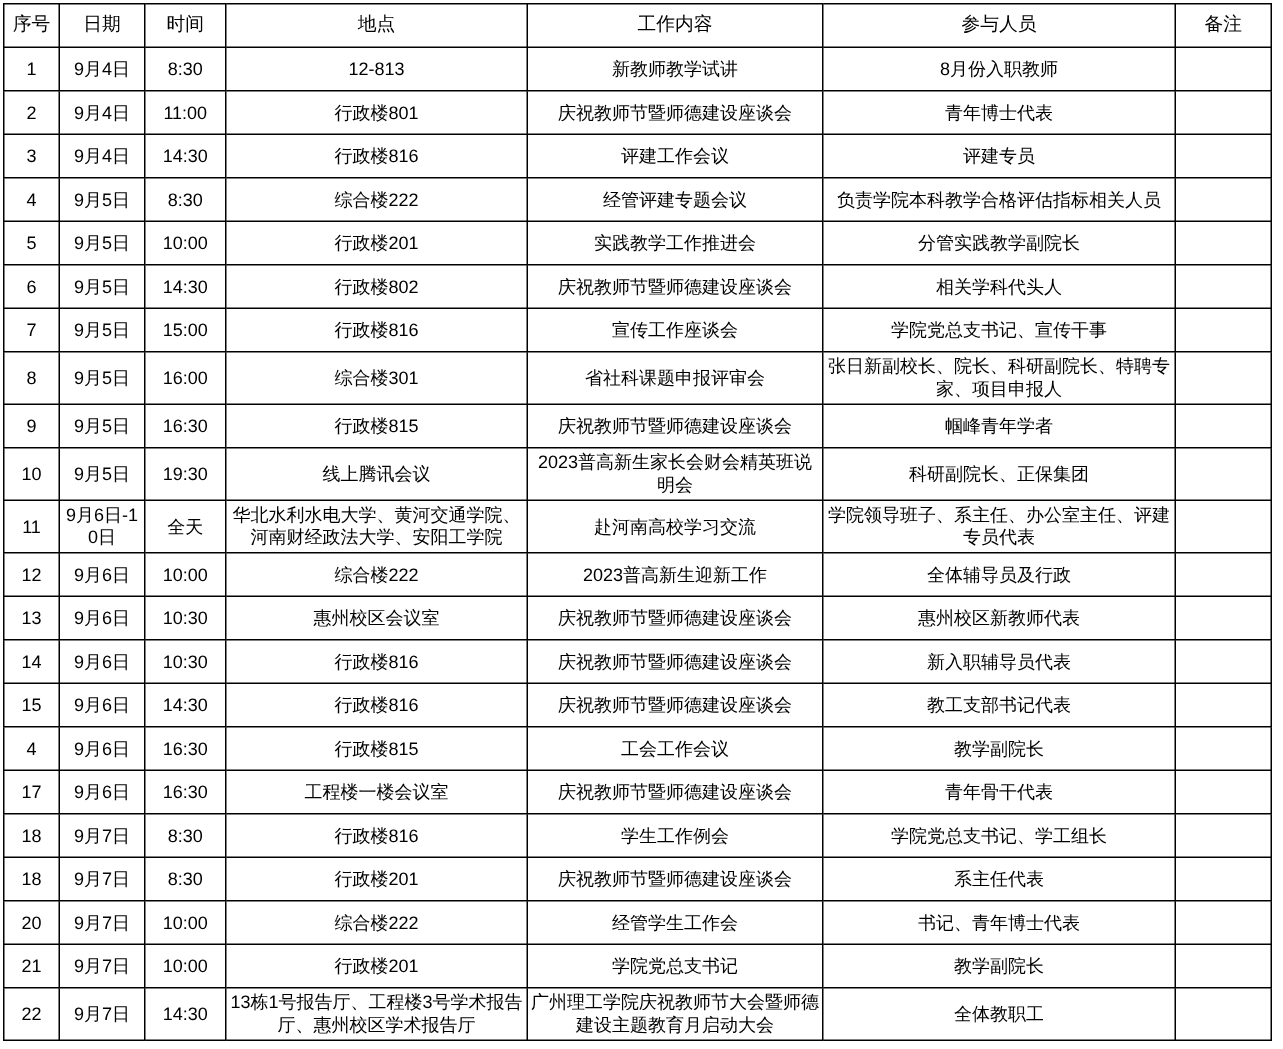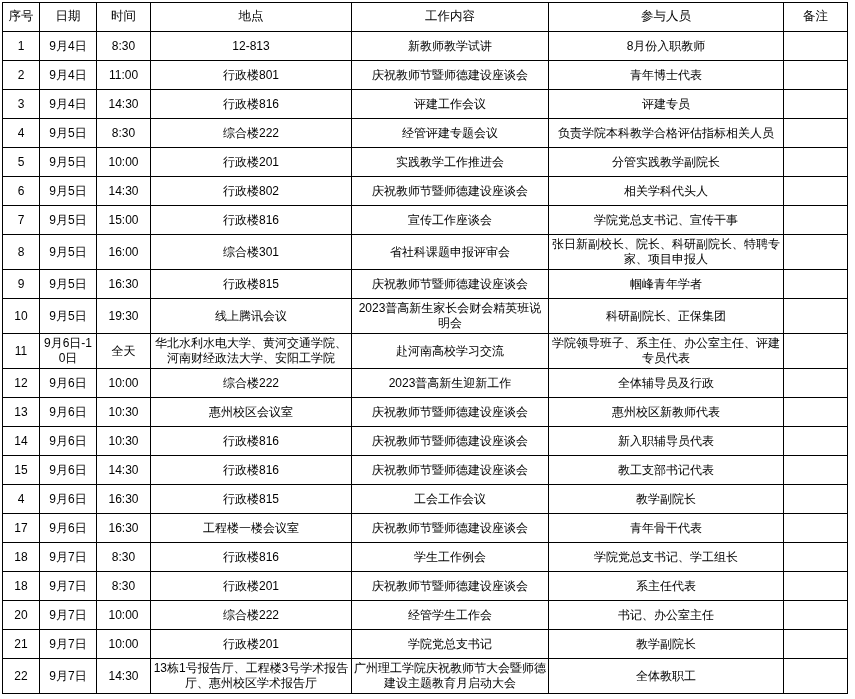--- a/index.html
+++ b/index.html
@@ -246,21 +246,21 @@
       <td>庆祝教师节暨师德建设座谈会</td>
       <td>系主任代表</td>
       <td></td>
     </tr>
     <tr>
       <td>20</td>
       <td>9月7日</td>
       <td>10:00</td>
       <td>综合楼222</td>
       <td>经管学生工作会</td>
-      <td>书记、办公室主任</td>
+      <td>书记、青年博士代表</td>
       <td></td>
     </tr>
     <tr>
       <td>21</td>
       <td>9月7日</td>
       <td>10:00</td>
       <td>行政楼201</td>
       <td>学院党总支书记</td>
       <td>教学副院长</td>
       <td></td>

